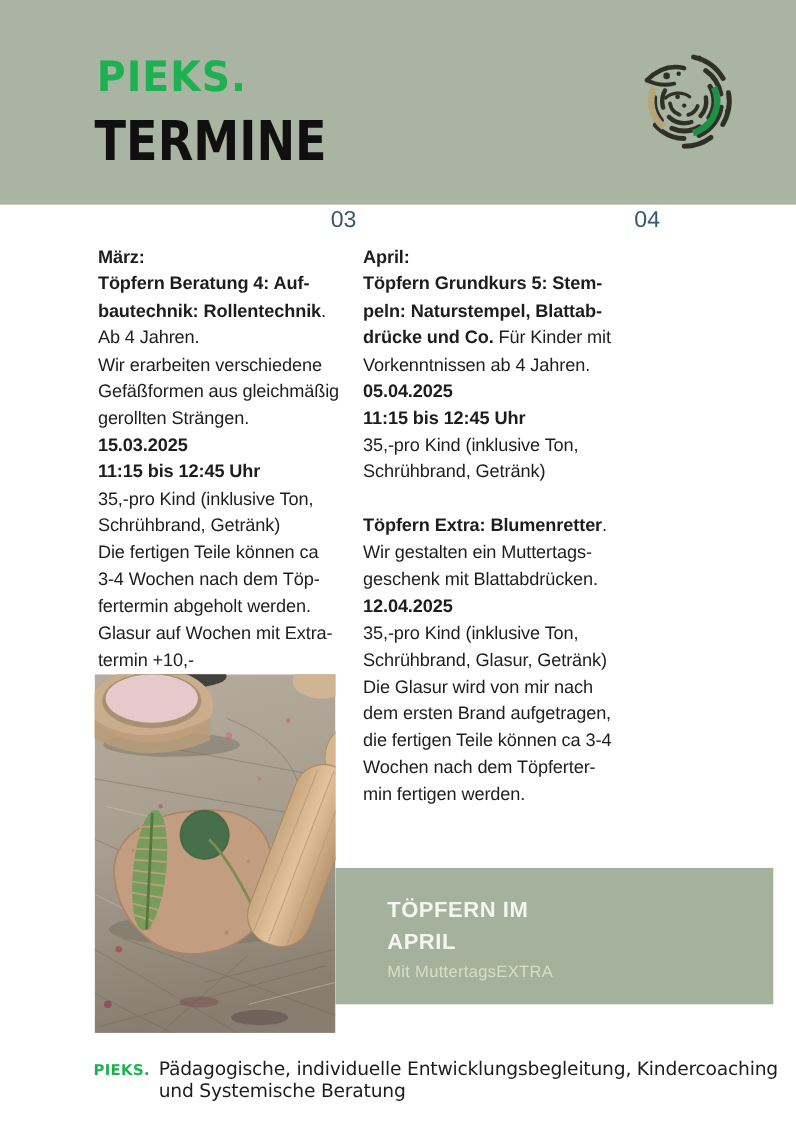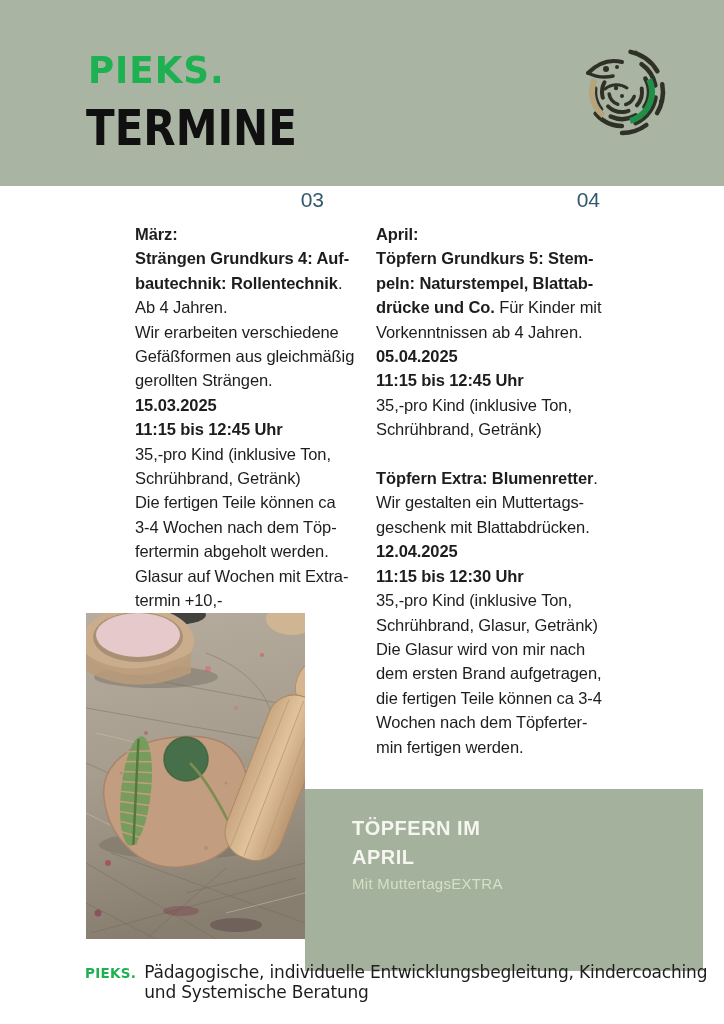--- a/index.html
+++ b/index.html
@@ -18,27 +18,27 @@
     position:absolute; left:86px; top:99px; font-size:50px; font-weight:800;
     color:#101010; transform:scaleX(.84); transform-origin:left; letter-spacing:0px;
     font-family:"DejaVu Sans","Liberation Sans",sans-serif;
   }
   .logo { position:absolute; left:572px; top:33px; width:100px; height:112px; }
   
   .col { position:absolute; top:188px; }
   .col-left  { left:89px;  width:235px; }
   .col-right { left:330px; width:270px; }
   .col-num { font-size:21px; color:#33596d; line-height:24px; margin-bottom:10px;text-align:right; }
-  .line { font-size:16.5px; line-height:24.4px; color:#1d1d1d; white-space:nowrap; letter-spacing:-0.1px;margin-left:46px; }
+  .line { font-size:16.5px; line-height:24.4px; color:#1d1d1d; white-space:nowrap; letter-spacing:-0.1px; }
   .line .b { font-weight:bold; }
   
   .photo { position:absolute; left:86px; top:613px; width:219px; height:326px; }
   
   .promo {
-    position:absolute; left:305px; top:789px; width:398px; height:182px;
+    position:absolute; left:305px; top:789px; width:398px; height:124px;
     background:#a4b19d; box-sizing:border-box; padding:25px 0 0 47px;
   }
   .promo-title { color:#f4f6ef; font-weight:bold; font-size:20px; line-height:29px; letter-spacing:.5px; }
   .promo-sub { color:#d4e0c6; font-size:15px; margin-top:3px; letter-spacing:.3px; }
   
   .footer { position:absolute; left:85px; top:962px; display:flex; align-items:baseline; gap:8px; }
   .footer-brand { color:#1db152; font-weight:800; font-size:13.5px; letter-spacing:.3px;
     font-family:"DejaVu Sans","Liberation Sans",sans-serif; }
   .footer-text { font-size:17px; color:#1d1d1d; letter-spacing:-0.2px;
     font-family:"DejaVu Sans","Liberation Sans",sans-serif; }
@@ -71,21 +71,21 @@
       <circle cx="89" cy="62" r="2" fill="#2f3127"></circle>
       <circle cx="87" cy="70" r="1.6" fill="#2f3127"></circle>
       <circle cx="64" cy="13" r="1.6" fill="#2f3127"></circle>
     </svg>
   </div>
 
   <div class="col col-left">
     <div class="col-num">03</div>
     <div class="col-lines">
         <div class="line"><span class="b">März:</span></div>
-        <div class="line"><span class="b">Strängen Grundkurs 4: Auf-</span></div>
+        <div class="line"><span class="b">Töpfern Beratung 4: Auf-</span></div>
         <div class="line"><span class="b">bautechnik: Rollentechnik</span><span>.</span></div>
         <div class="line"><span>Ab 4 Jahren.</span></div>
         <div class="line"><span>Wir erarbeiten verschiedene</span></div>
         <div class="line"><span>Gefäßformen aus gleichmäßig</span></div>
         <div class="line"><span>gerollten Strängen.</span></div>
         <div class="line"><span class="b">15.03.2025</span></div>
         <div class="line"><span class="b">11:15 bis 12:45 Uhr</span></div>
         <div class="line"><span>35,-pro Kind (inklusive Ton,</span></div>
         <div class="line"><span>Schrühbrand, Getränk)</span></div>
         <div class="line"><span>Die fertigen Teile können ca</span></div>
@@ -105,21 +105,20 @@
         <div class="line"><span>Vorkenntnissen ab 4 Jahren.</span></div>
         <div class="line"><span class="b">05.04.2025</span></div>
         <div class="line"><span class="b">11:15 bis 12:45 Uhr</span></div>
         <div class="line"><span>35,-pro Kind (inklusive Ton,</span></div>
         <div class="line"><span>Schrühbrand, Getränk)</span></div>
         <div class="line">&nbsp;</div>
         <div class="line"><span class="b">Töpfern Extra: Blumenretter</span><span>.</span></div>
         <div class="line"><span>Wir gestalten ein Muttertags-</span></div>
         <div class="line"><span>geschenk mit Blattabdrücken.</span></div>
         <div class="line"><span class="b">12.04.2025</span></div>
-        <div class="line"><span class="b">11:15 bis 12:30 Uhr</span></div>
         <div class="line"><span>35,-pro Kind (inklusive Ton,</span></div>
         <div class="line"><span>Schrühbrand, Glasur, Getränk)</span></div>
         <div class="line"><span>Die Glasur wird von mir nach</span></div>
         <div class="line"><span>dem ersten Brand aufgetragen,</span></div>
         <div class="line"><span>die fertigen Teile können ca 3-4</span></div>
         <div class="line"><span>Wochen nach dem Töpferter-</span></div>
         <div class="line"><span>min fertigen werden.</span></div>
       </div>
   </div>
 

